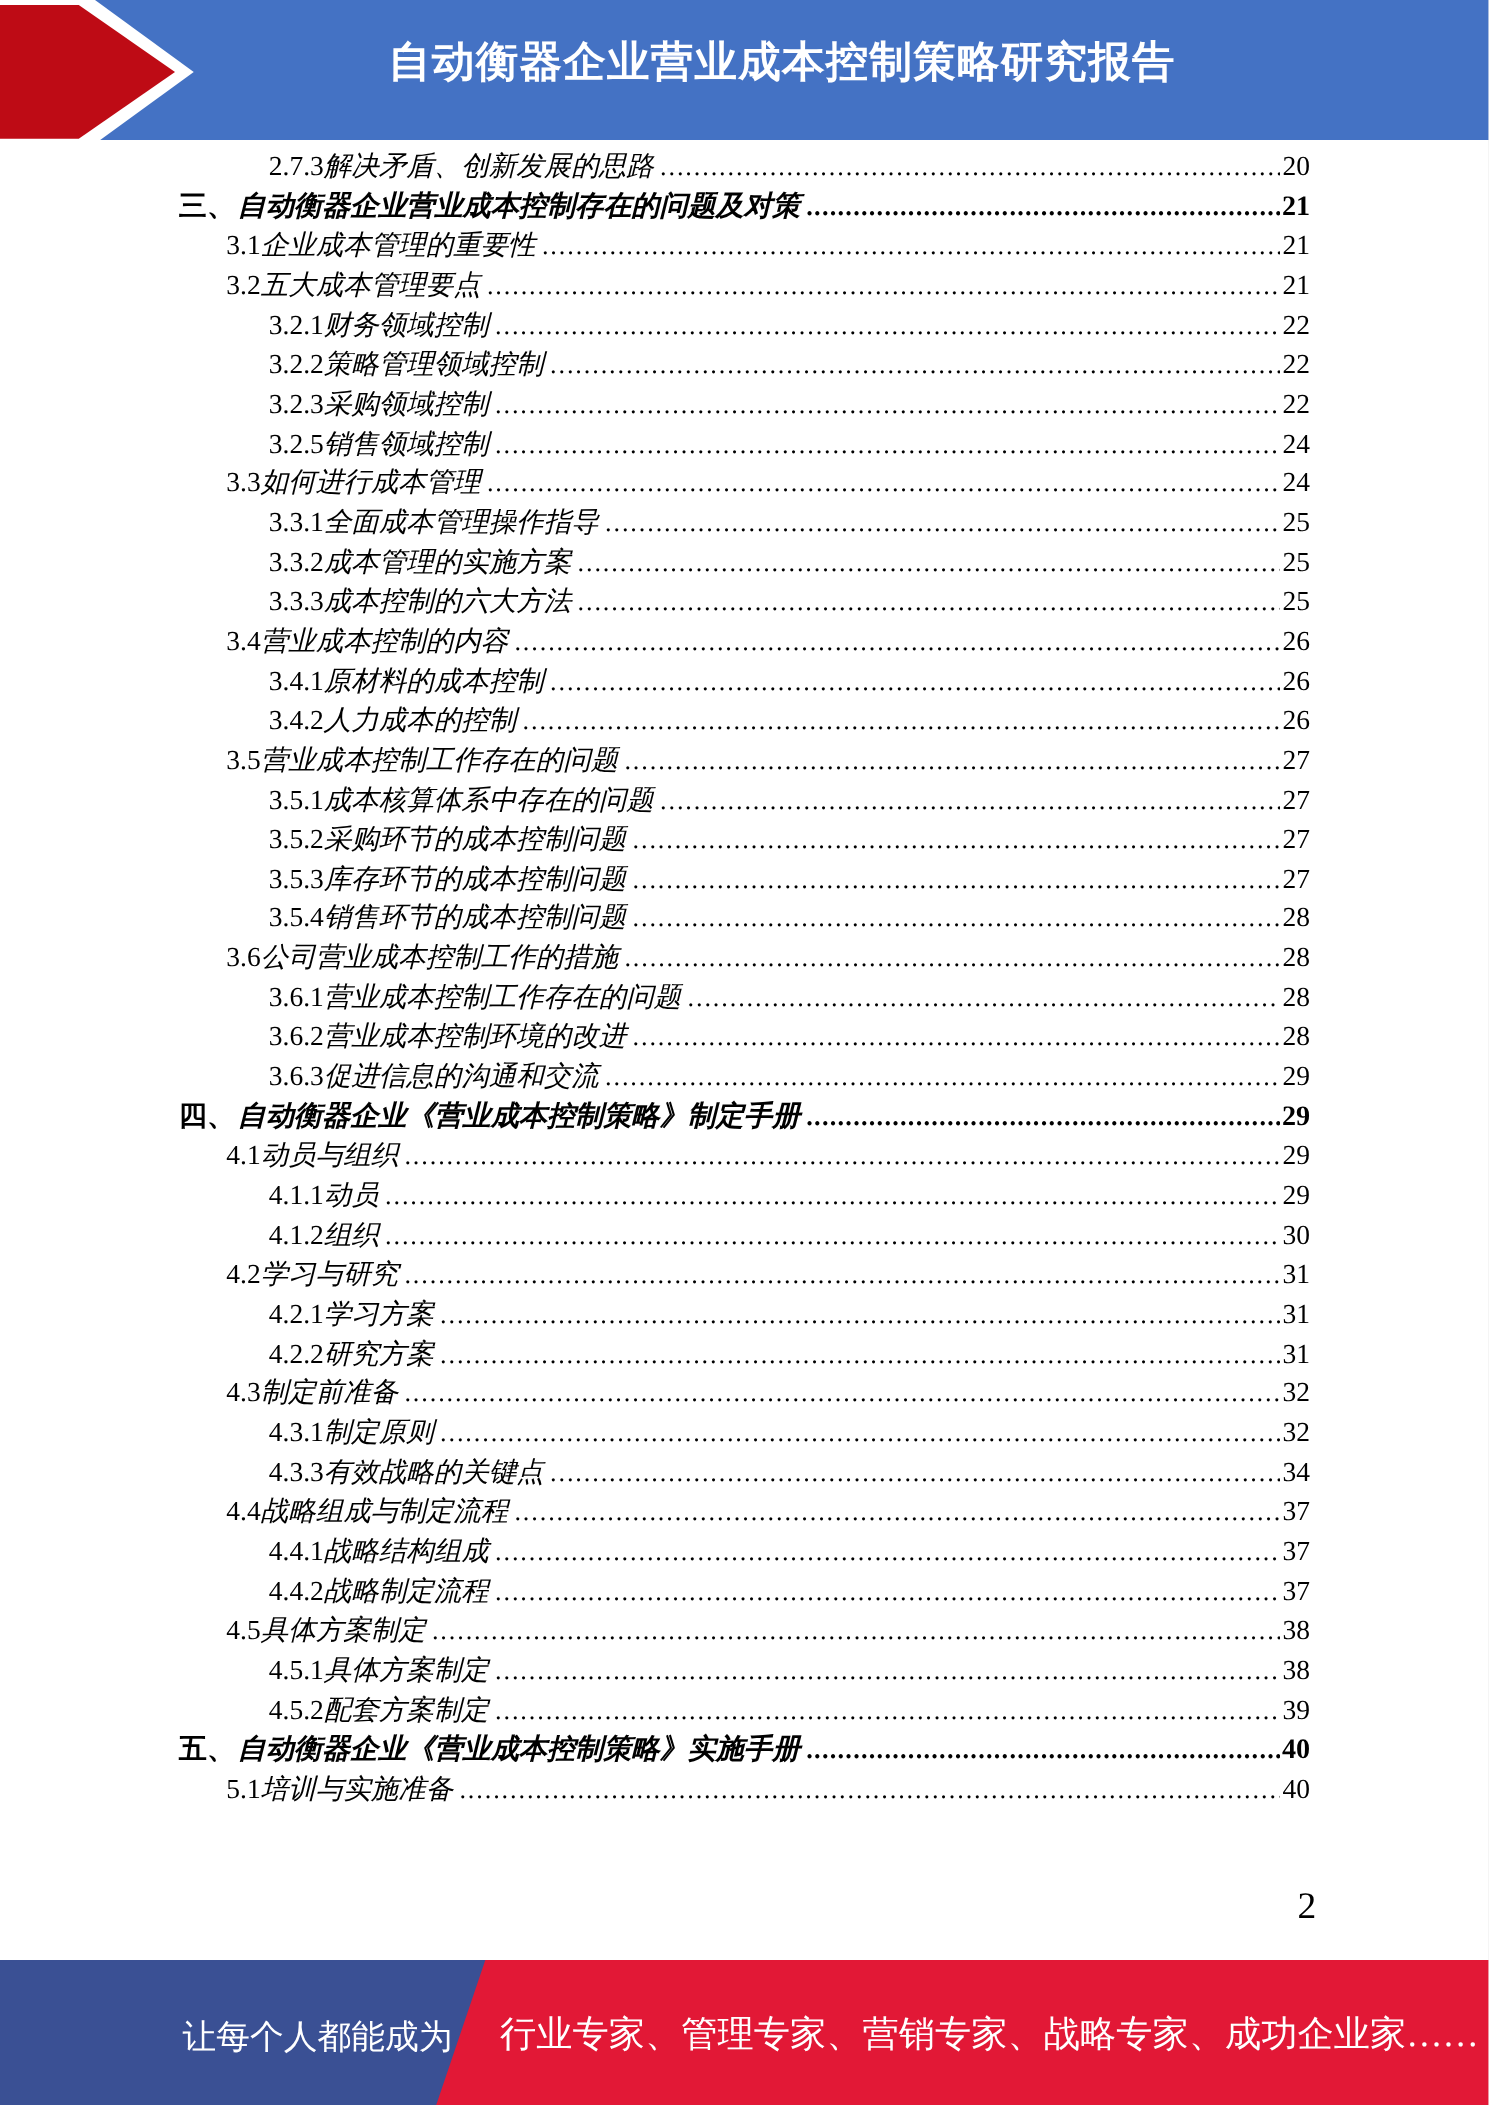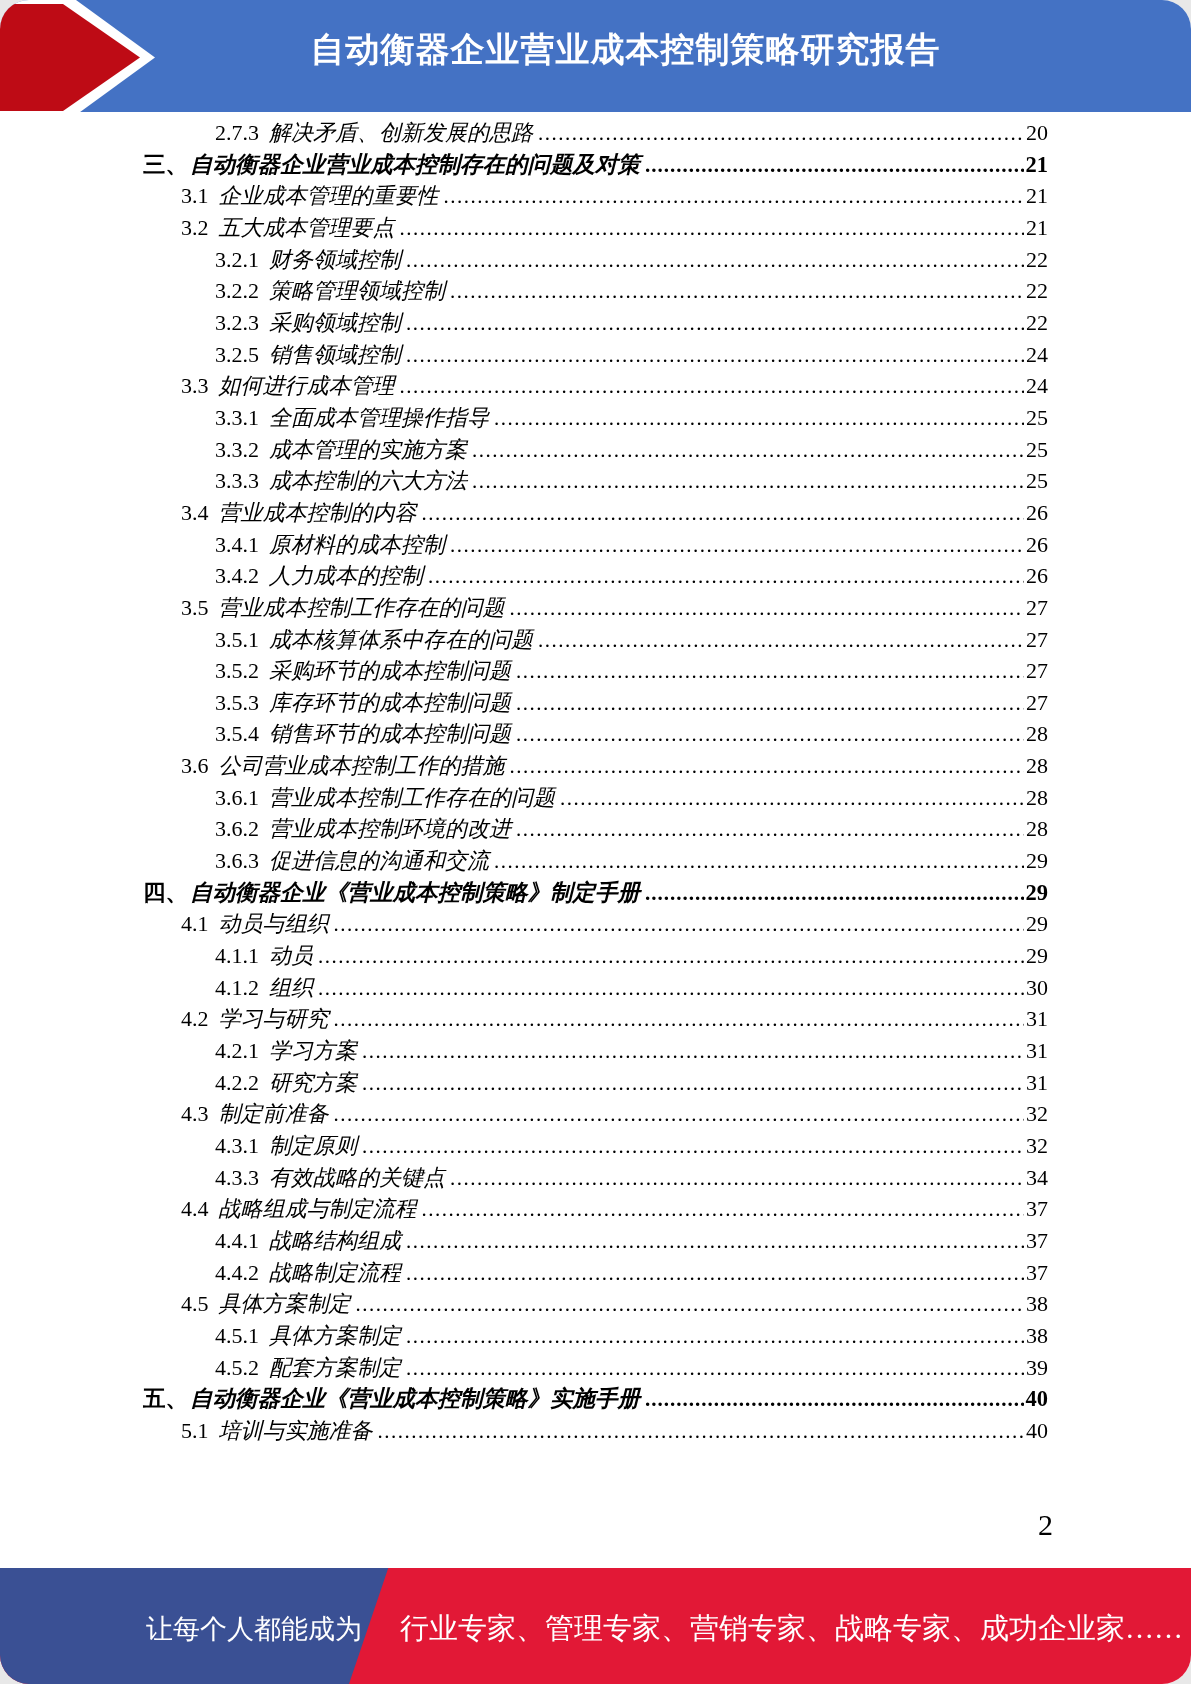--- a/index.html
+++ b/index.html
@@ -1,19 +1,19 @@
 <!DOCTYPE html>
 <html><head>
 <meta charset="utf-8">
 <style>
   html,body { margin:0; padding:0; background:#e8e8e8; }
   .page {
     position:relative; width:1191px; height:1684px; margin:0 auto;
     background:#ffffff; overflow:hidden;
-    font-family:"Liberation Serif","DejaVu Serif",serif; color:#000;border-radius:29px;
+    font-family:"Liberation Serif","DejaVu Serif",serif; color:#000;
   }
 
   
   .hdr {
     position:absolute; top:0; left:0; width:1191px; height:112px;
     background:#4472C4;
   }
   .hdr-arrow { position:absolute; top:0; left:0; width:158px; height:115px; }
   .hdr-title {
     position:absolute; left:0; top:0; width:100%; height:100px;
@@ -27,21 +27,21 @@
   .toc {
     position:absolute; top:117px; left:143px; width:905px;
   }
   .toc-row {
     display:flex; align-items:baseline;
     height:31.66px; line-height:31.66px; font-size:22px; white-space:nowrap;
   }
   .toc-row.lvl2 { padding-left:38px; }
   .toc-row.lvl3 { padding-left:72px; }
   .toc-row.bold { font-weight:700; font-size:22.5px; }
-  .toc-num  { flex:0 0 auto; margin-right:10px; }
+  .toc-num  { flex:0 0 auto; margin-right:0; }
   .toc-row.lvl1 .toc-num { margin-right:2px; }
   .toc-title{ flex:0 0 auto;font-style:italic; }
   .toc-dots { flex:1 1 auto; overflow:hidden; margin:0 2px 0 5px; }
   .toc-dots::after {
     content:"........................................................................................................................................................................................................................................................";
     letter-spacing:1.5px; font-size:21px;
   }
   .toc-row.bold .toc-dots::after { letter-spacing:1px; }
   .toc-page { flex:0 0 auto; }
 

